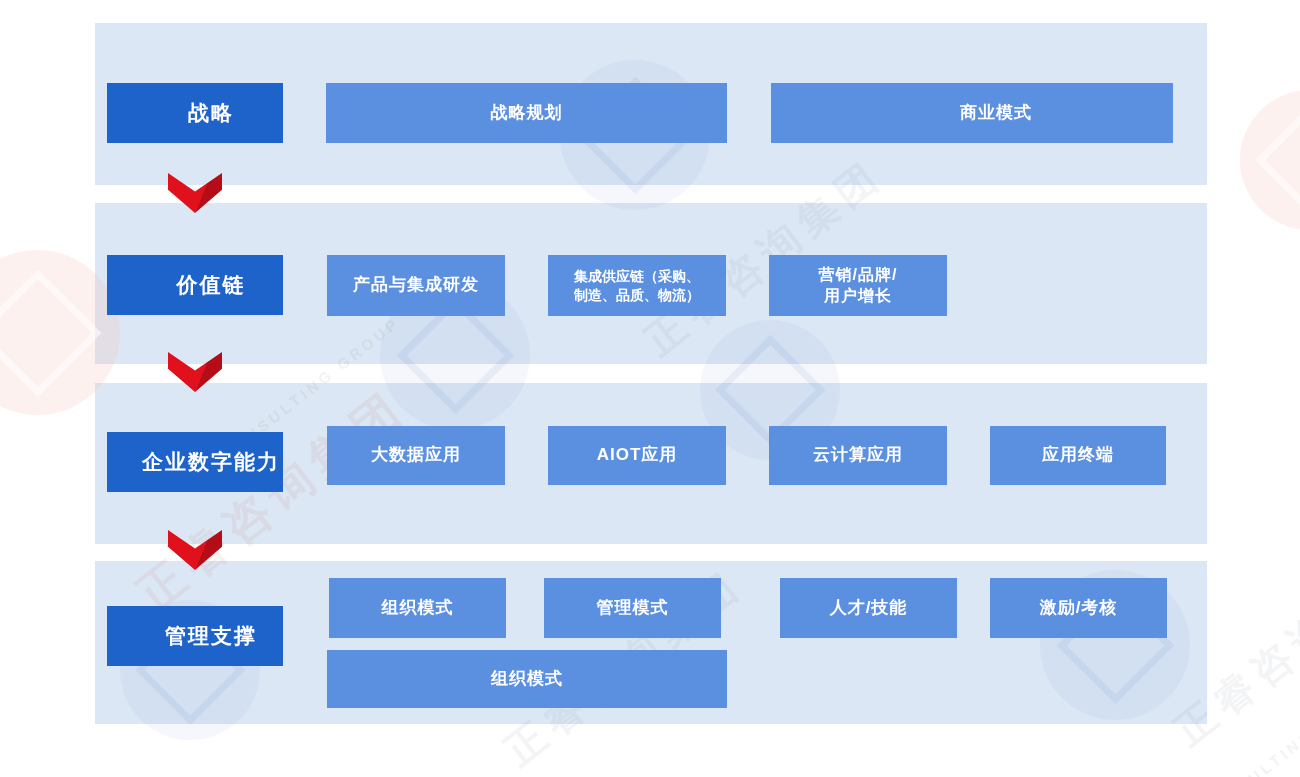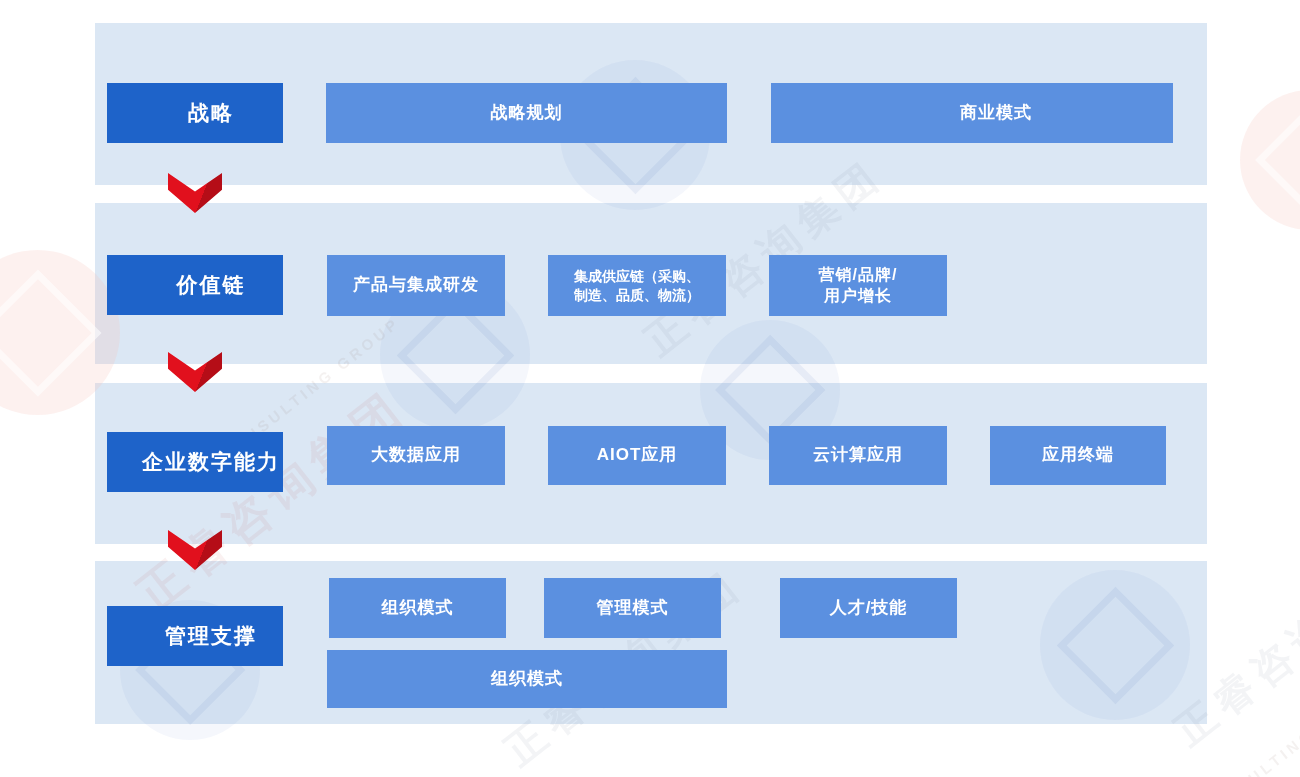--- a/index.html
+++ b/index.html
@@ -151,17 +151,20 @@
   </div>
   <div class="box light" id="b-org">
     <span class="ln">组织模式</span>
   </div>
   <div class="box light" id="b-mgmt">
     <span class="ln">管理模式</span>
   </div>
   <div class="box light" id="b-talent">
     <span class="ln">人才/技能</span>
   </div>
+  <div class="box light" id="b-incent">
+    <span class="ln">激励/考核</span>
+  </div>
   <div class="box light" id="b-change">
     <span class="ln">组织模式</span>
   </div>
 
 </div>
 
 </body></html>

